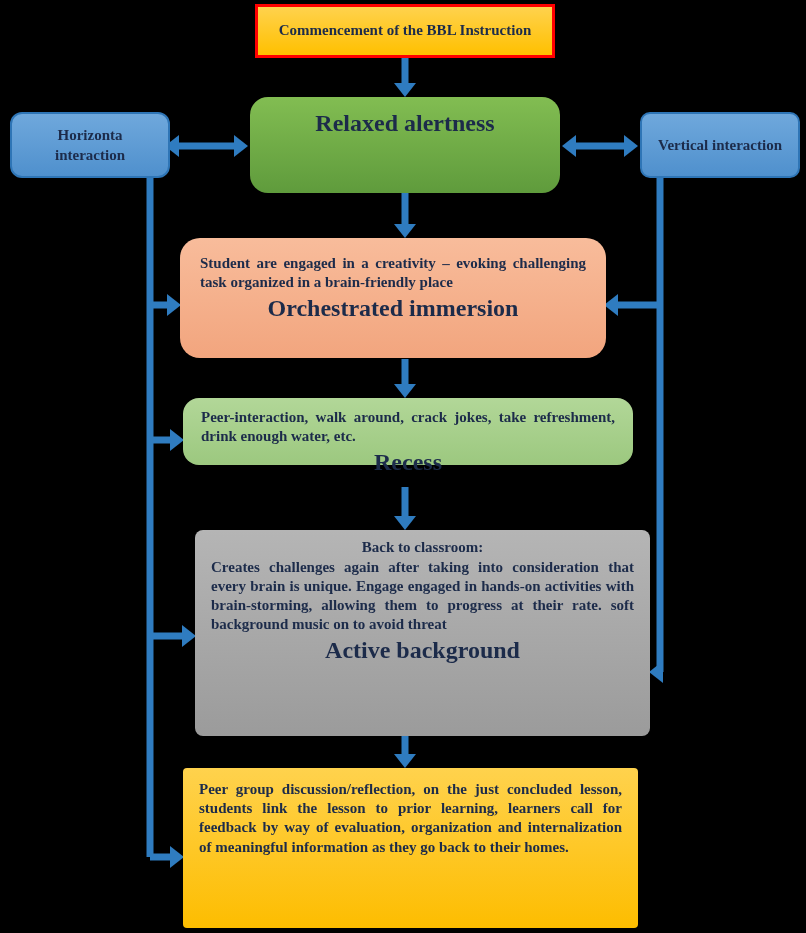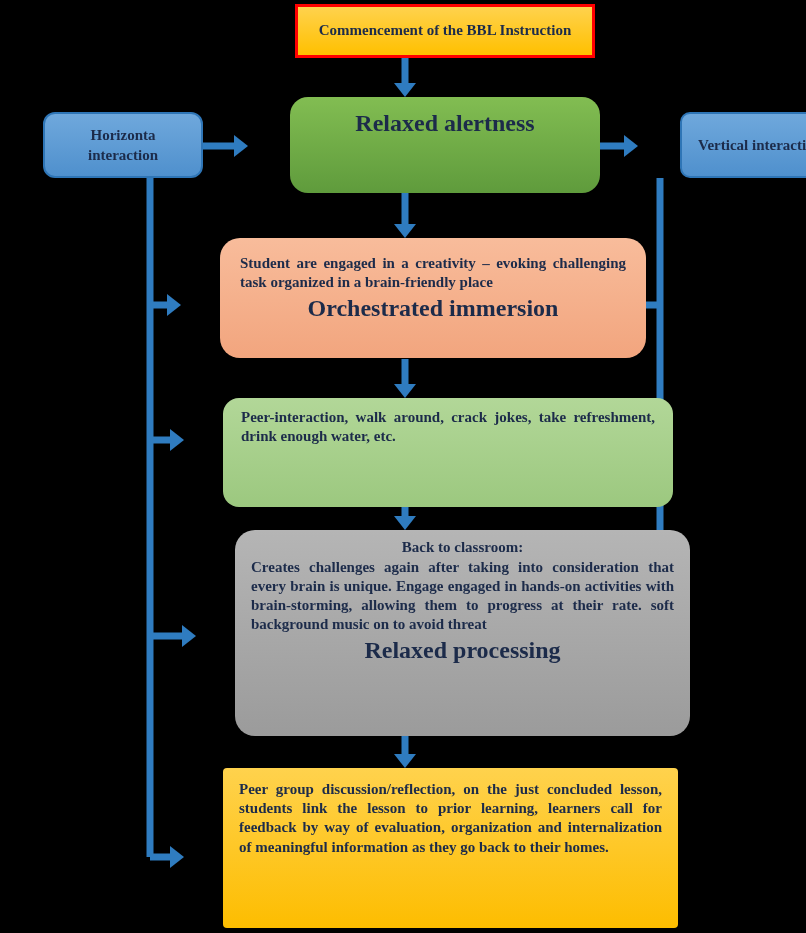--- a/index.html
+++ b/index.html
@@ -1,53 +1,53 @@
 <!DOCTYPE html>
 <html><head>
 <meta charset="utf-8">
 <style>
   html,body{margin:0;padding:0;background:#000;}
   .stage{
     position:relative;width:806px;height:933px;background:#000;
     font-family:"Liberation Serif",serif;color:#1c2b4a;overflow:hidden;
   }
-  .box{position:absolute;box-sizing:border-box;font-weight:bold;margin-left:40px;}
+  .box{position:absolute;box-sizing:border-box;font-weight:bold;}
   .start-box{
     left:255px;top:4px;width:300px;height:54px;
     background:linear-gradient(#ffd24d,#ffc000);
     border:3px solid #ff0000;
     display:flex;align-items:center;justify-content:center;text-align:center;
     font-size:15px;line-height:1.3;padding:2px 14px;
   }
   .relaxed-box{
     left:250px;top:97px;width:310px;height:96px;border-radius:18px;
     background:linear-gradient(#82bd52,#5f9b3c);
     padding:10px 14px 0;text-align:center;
   }
   .side-box{
     width:160px;height:66px;border-radius:10px;
     background:linear-gradient(#6fa8dc,#4f90cd);
     border:2px solid #2e75b6;
     display:flex;align-items:center;justify-content:center;text-align:center;
     font-size:15px;line-height:1.35;padding:4px 10px;
   }
-  .horizontal-box{left:3px;top:112px;border-radius:12px;}
+  .horizontal-box{left:10px;top:112px;border-radius:12px;}
   .vertical-box{left:640px;top:112px;}
   .immersion-box{
     left:180px;top:238px;width:426px;height:120px;border-radius:20px;
     background:linear-gradient(#f8bc9b,#f2a57e);
     padding:16px 20px 0;
   }
   .recess-box{
-    left:183px;top:398px;width:450px;height:109px;border-radius:16px;
+    left:183px;top:398px;width:450px;height:67px;border-radius:16px;
     background:linear-gradient(#b2d798,#9cc87f);
     padding:10px 18px 9px;
   }
   .active-box{
-    left:195px;top:530px;width:455px;height:206px;border-radius:20px;
+    left:195px;top:530px;width:455px;height:206px;border-radius:8px;
     background:linear-gradient(#b5b5b5,#9b9b9b);
     padding:8px 16px 0;
   }
   .closure-box{
     left:183px;top:768px;width:455px;height:160px;border-radius:4px;
     background:linear-gradient(#ffd24d,#fdbd00);
     padding:12px 16px 0;
   }
   .body-text{font-size:15px;line-height:1.28;text-align:justify;}
   .body-text.center{text-align:center;}
@@ -119,25 +119,26 @@
     <span>Vertical interaction</span>
   </div>
 
   <div class="box immersion-box">
     <div class="body-text">Student are engaged in a creativity – evoking challenging task organized in a brain-friendly place</div>
     <div class="title-text">Orchestrated immersion</div>
   </div>
 
   <div class="box recess-box">
     <div class="body-text">Peer-interaction, walk around, crack jokes, take refreshment, drink enough water, etc.</div>
+    <div class="title-text">Recess</div>
   </div>
 
   <div class="box active-box">
     <div class="heading-text">Back to classroom:</div>
     <div class="body-text">Creates challenges again after taking into consideration that every brain is unique. Engage engaged in hands-on activities with brain-storming, allowing them to progress at their rate. soft background music on to avoid threat</div>
-    <div class="title-text">Relaxed processing</div>
+    <div class="title-text">Active background</div>
   </div>
 
   <div class="box closure-box">
     <div class="body-text">Peer group discussion/reflection, on the just concluded lesson, students link the lesson to prior learning, learners call for feedback by way of evaluation, organization and internalization of meaningful information as they go back to their homes.</div>
   </div>
 
 </div>
 
 </body></html>

